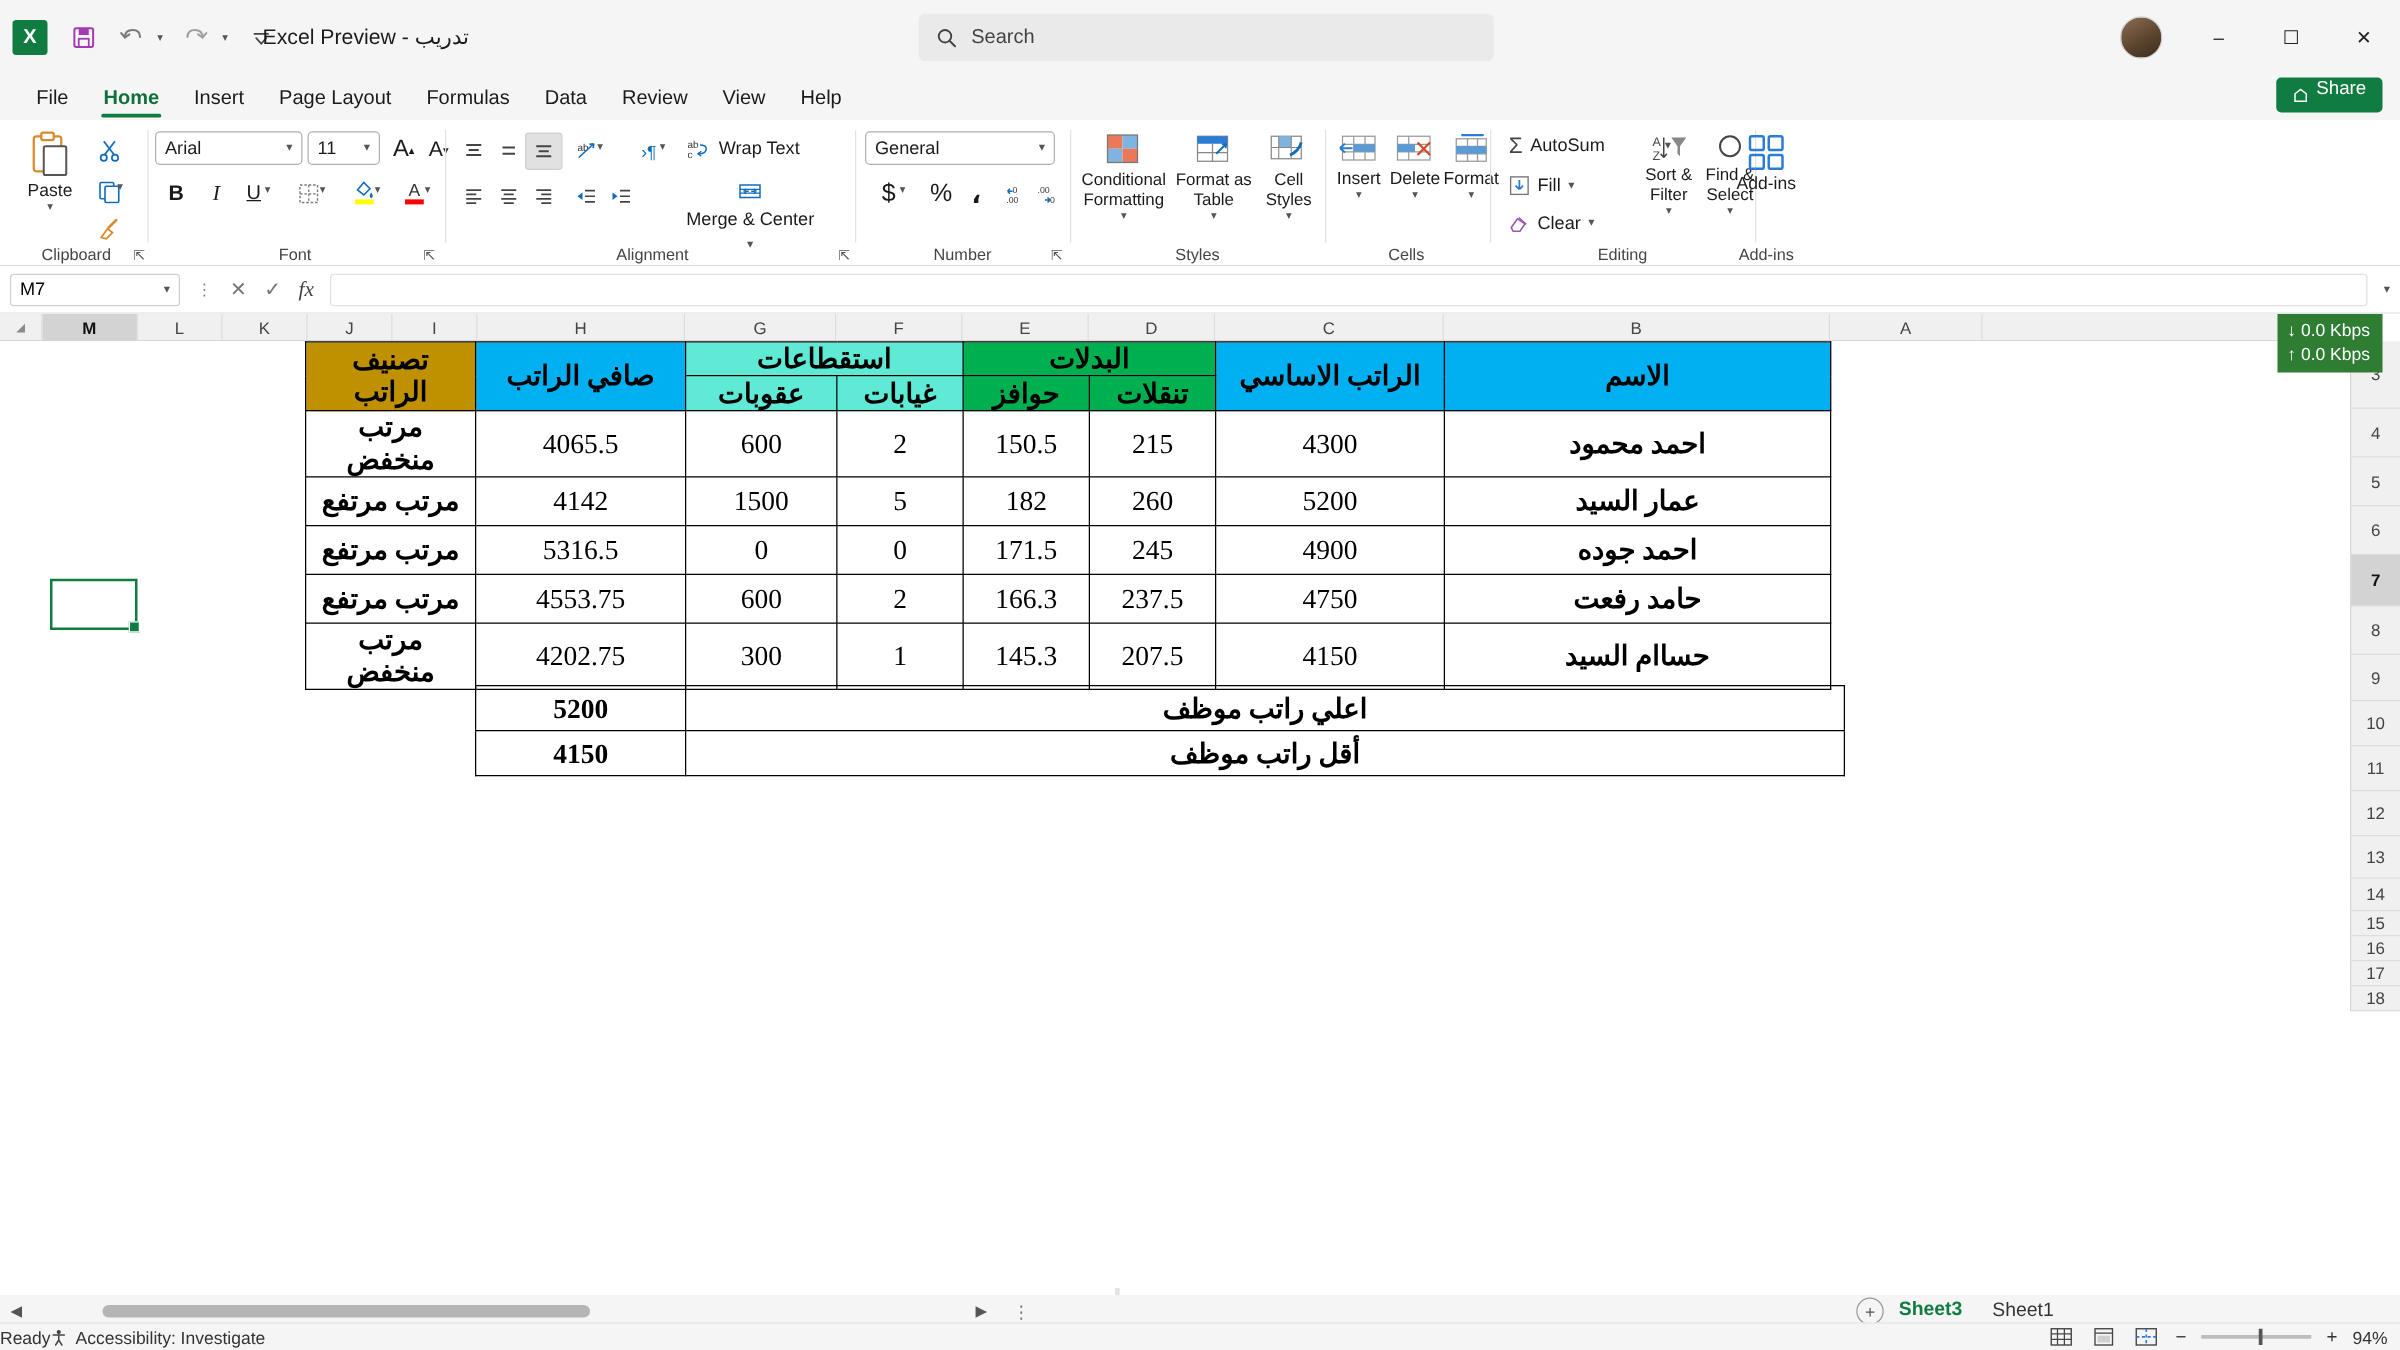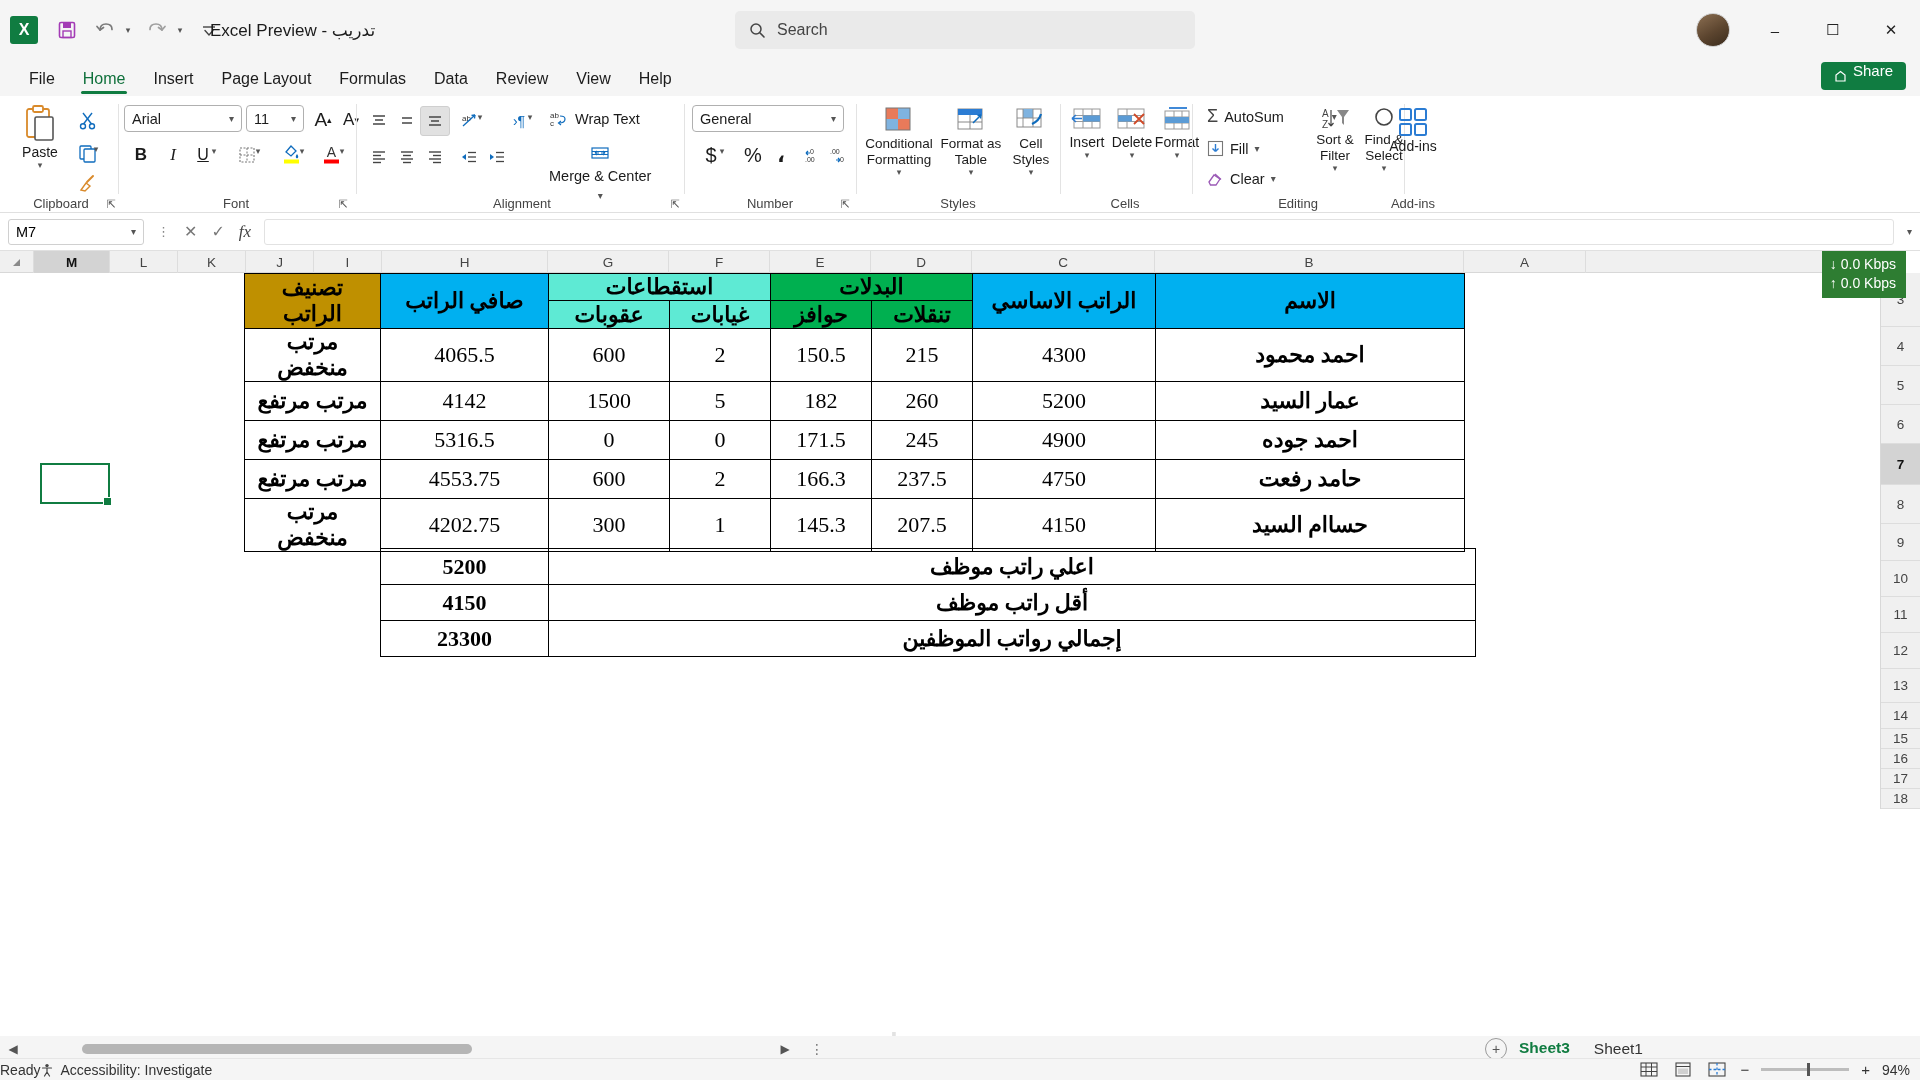--- a/index.html
+++ b/index.html
@@ -52,21 +52,21 @@
 
   
   .tabstrip {
     position: absolute; left: 0; top: 60px; width: 1920px; height: 36px;
     background: #f5f5f5; display: flex; align-items: flex-end; padding-left: 16px; gap: 2px;
   }
   .rtab {
     padding: 5px 13px 8px 13px; font-size: 16px; color: #1b1b1b;
     border-radius: 4px 4px 0 0; position: relative; white-space: nowrap;
   }
-  .rtab.active { font-weight: 400; color: #0f703b; text-align: right; }
+  .rtab.active { font-weight: 700; color: #0f703b; text-align: right; }
   .rtab.active::after {
     content:""; position:absolute; left: 11px; right: 11px; bottom: 2px; height: 3px;
     background: #107c41; border-radius: 2px;
   }
   .sharebtn {
     position: absolute; right: 14px; top: 62px; height: 28px; padding: 0 13px;
     background: #107c41; color: #fff; font-size: 15px; border-radius: 4px;
     display: flex; gap: 6px;
   }
 
@@ -786,24 +786,20 @@
           </colgroup>
         <tbody>
           <tr>
             <td class="num" style="height:36px; font-weight:bold;">5200</td>
             <td class="ar" style="height:36px;">اعلي راتب موظف</td>
           </tr>
           <tr>
             <td class="num" style="height:36px; font-weight:bold;">4150</td>
             <td class="ar" style="height:36px;">أقل راتب موظف</td>
           </tr>
-          <tr>
-            <td class="num" style="height:36px; font-weight:bold;">23300</td>
-            <td class="ar" style="height:36px;">إجمالي رواتب الموظفين</td>
-          </tr>
         </tbody>
       </table>
 
       <div class="watermark">
         <div class="wm-ar">مستقل</div>
 
       </div>
     </div>
 
     <div class="netbadge" style="right:14px; top:0px;">

